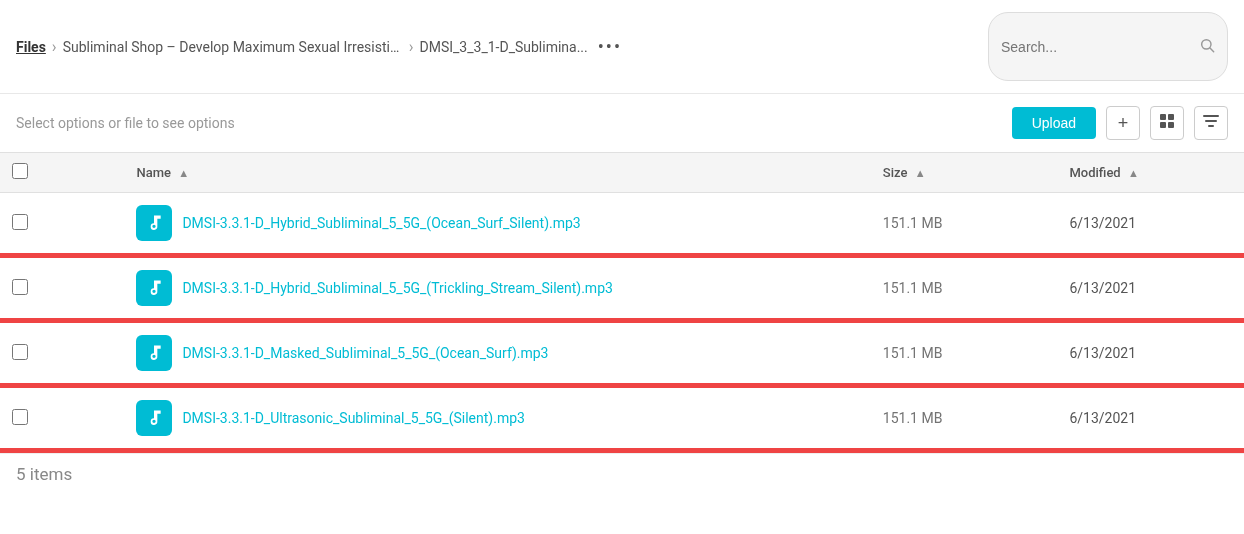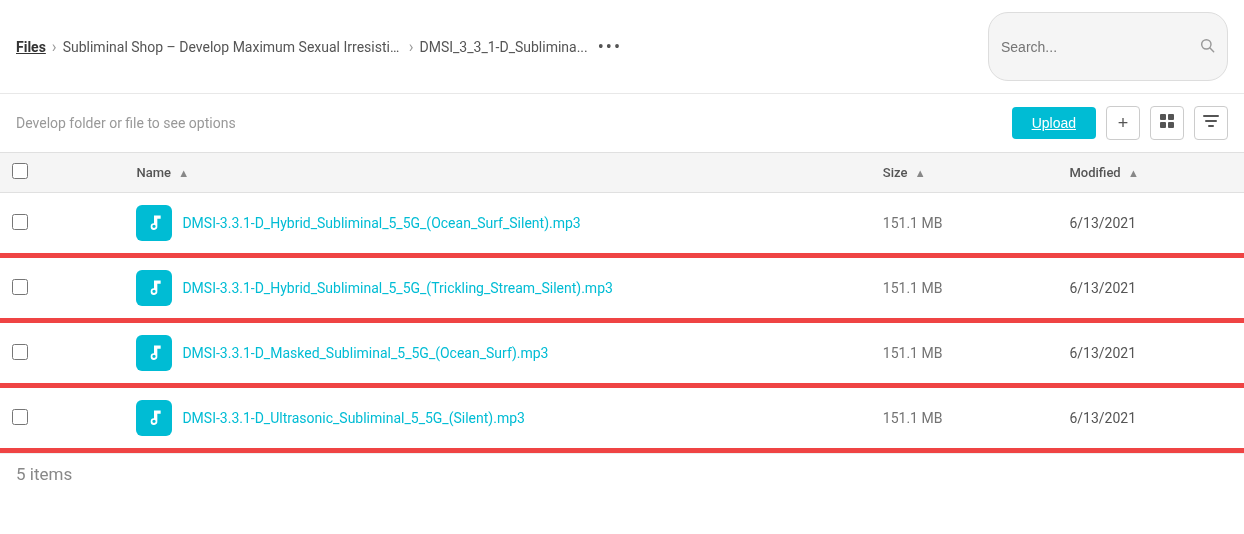--- a/index.html
+++ b/index.html
@@ -91,21 +91,20 @@
     }
     .btn-upload {
       background: #00bcd4;
       color: #fff;
       border: none;
       border-radius: 4px;
       padding: 8px 20px;
       font-size: 14px;
       font-weight: 500;
       cursor: pointer;
-      text-decoration: underline;
     }
     .toolbar-icon-btn {
       background: none;
       border: 1px solid #ccc;
       border-radius: 4px;
       width: 34px;
       height: 34px;
       display: flex;
       align-items: center;
       justify-content: center;
@@ -212,21 +211,21 @@
     <span class="search-icon-svg">
       <svg width="16" height="16" viewBox="0 0 24 24" fill="none" stroke="#999" stroke-width="2.2" stroke-linecap="round" stroke-linejoin="round">
         <circle cx="11" cy="11" r="7"></circle>
         <line x1="16.5" y1="16.5" x2="22" y2="22"></line>
       </svg>
     </span>
   </div>
 </div>
 
 <div class="toolbar">
-  <span class="toolbar-hint">Develop folder or file to see options</span>
+  <span class="toolbar-hint">Select options or file to see options</span>
   <button class="btn-upload">Upload</button>
   <button class="toolbar-icon-btn">
     <span>+</span>
   </button>
   <button class="toolbar-icon-btn">
     <span>
       <svg width="16" height="16" viewBox="0 0 16 16" fill="#555">
         <rect x="1" y="1" width="6" height="6" rx="1"></rect>
         <rect x="9" y="1" width="6" height="6" rx="1"></rect>
         <rect x="1" y="9" width="6" height="6" rx="1"></rect>

